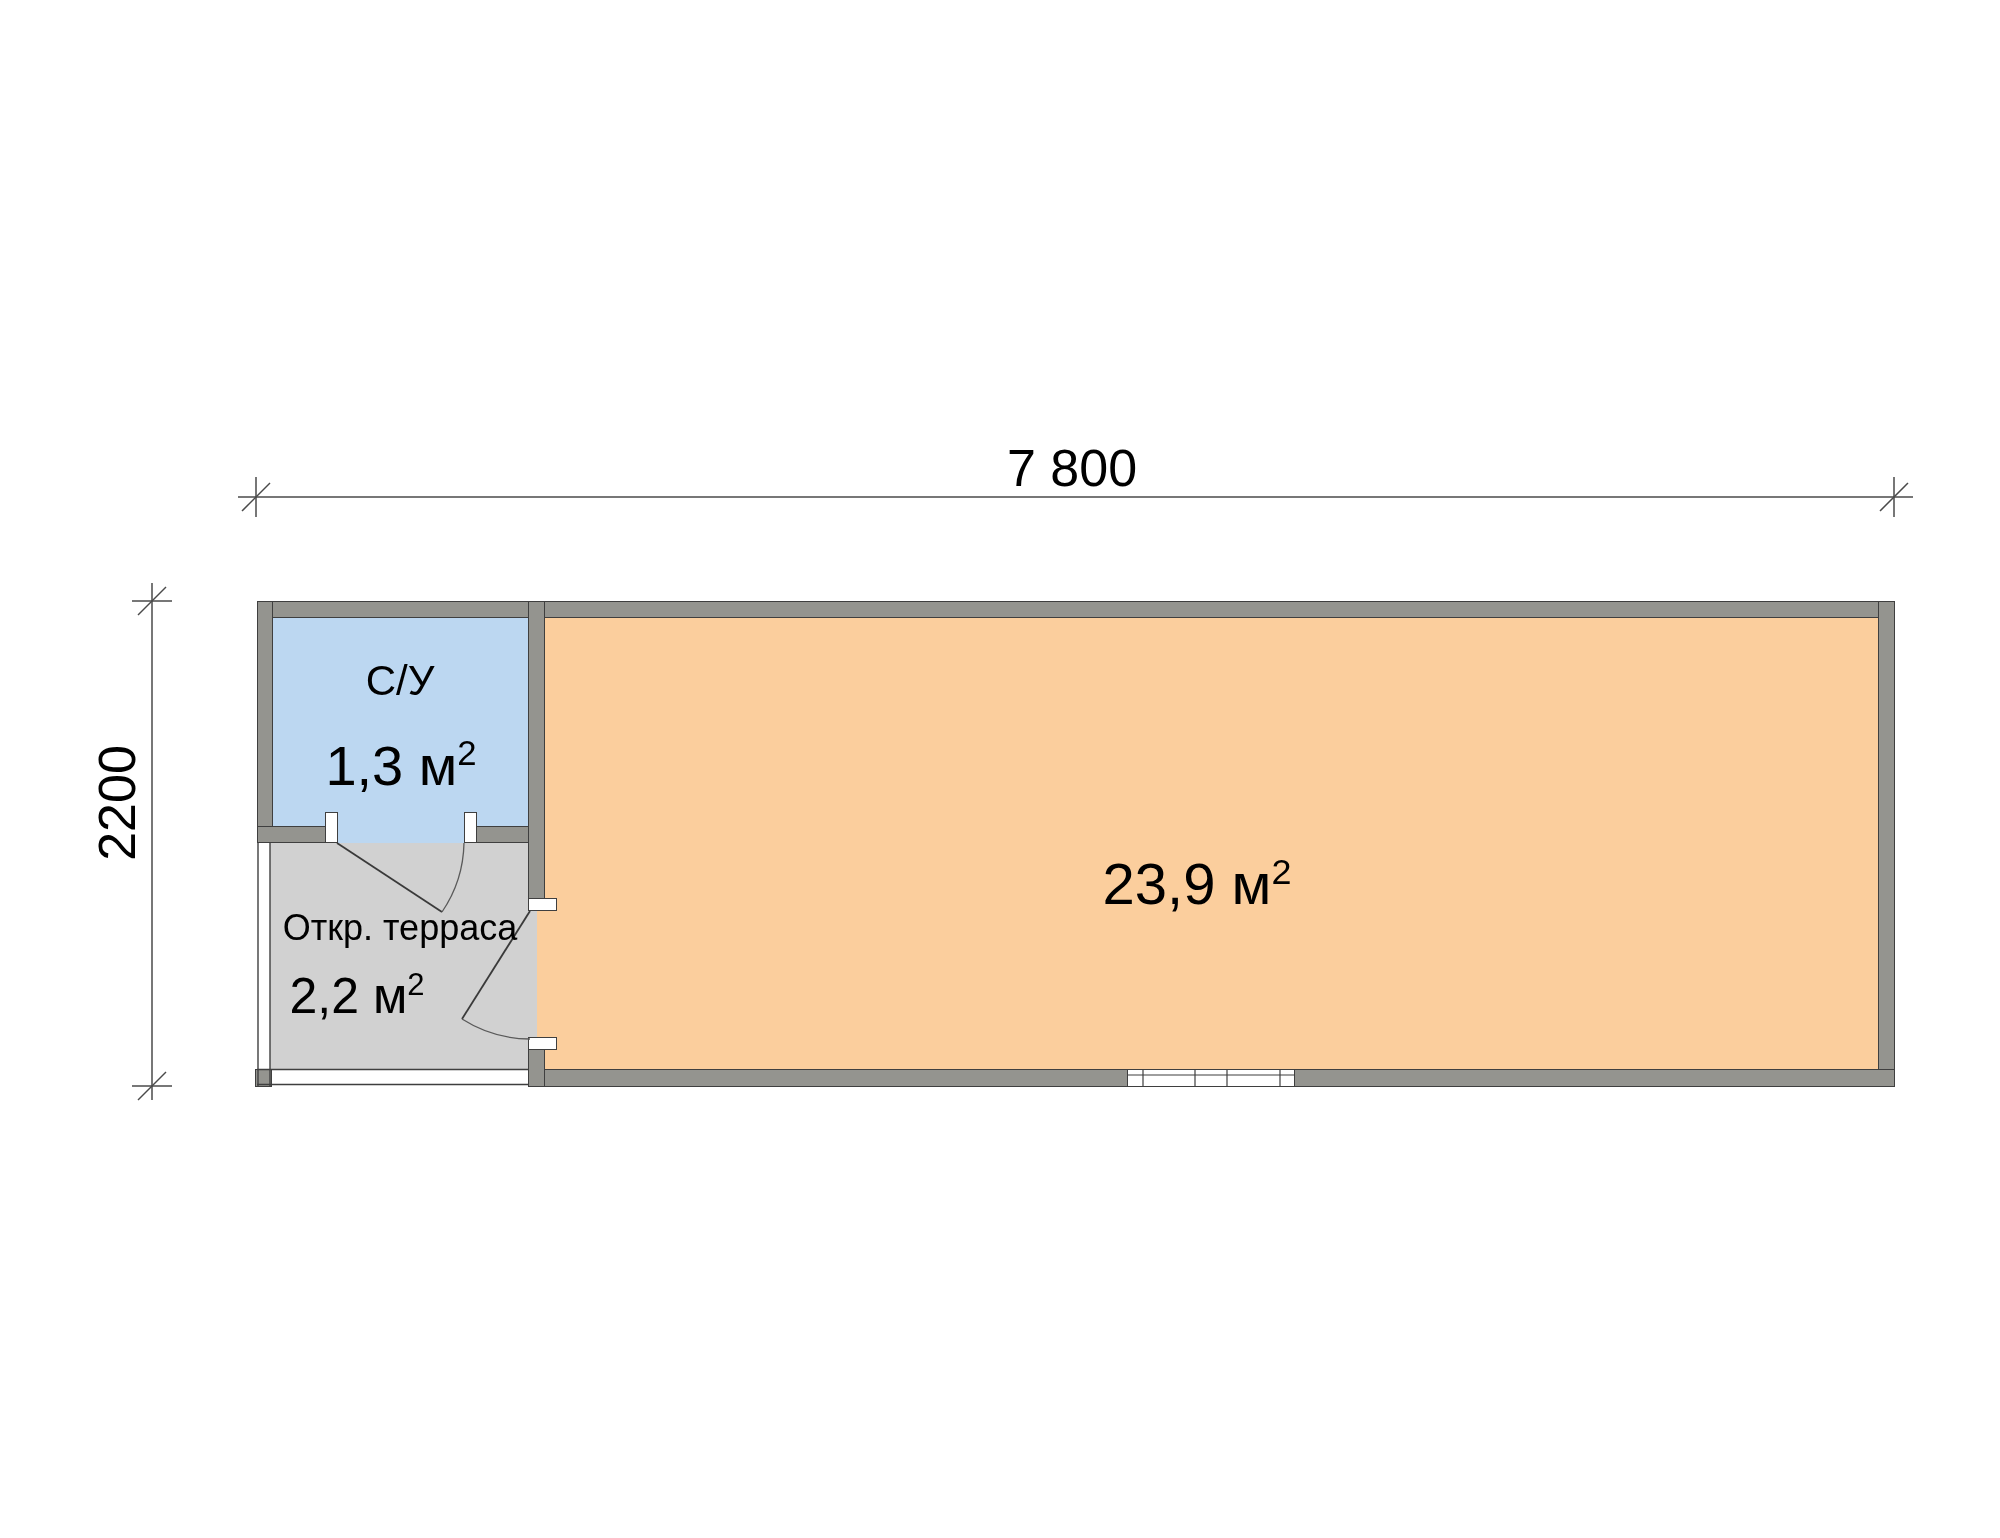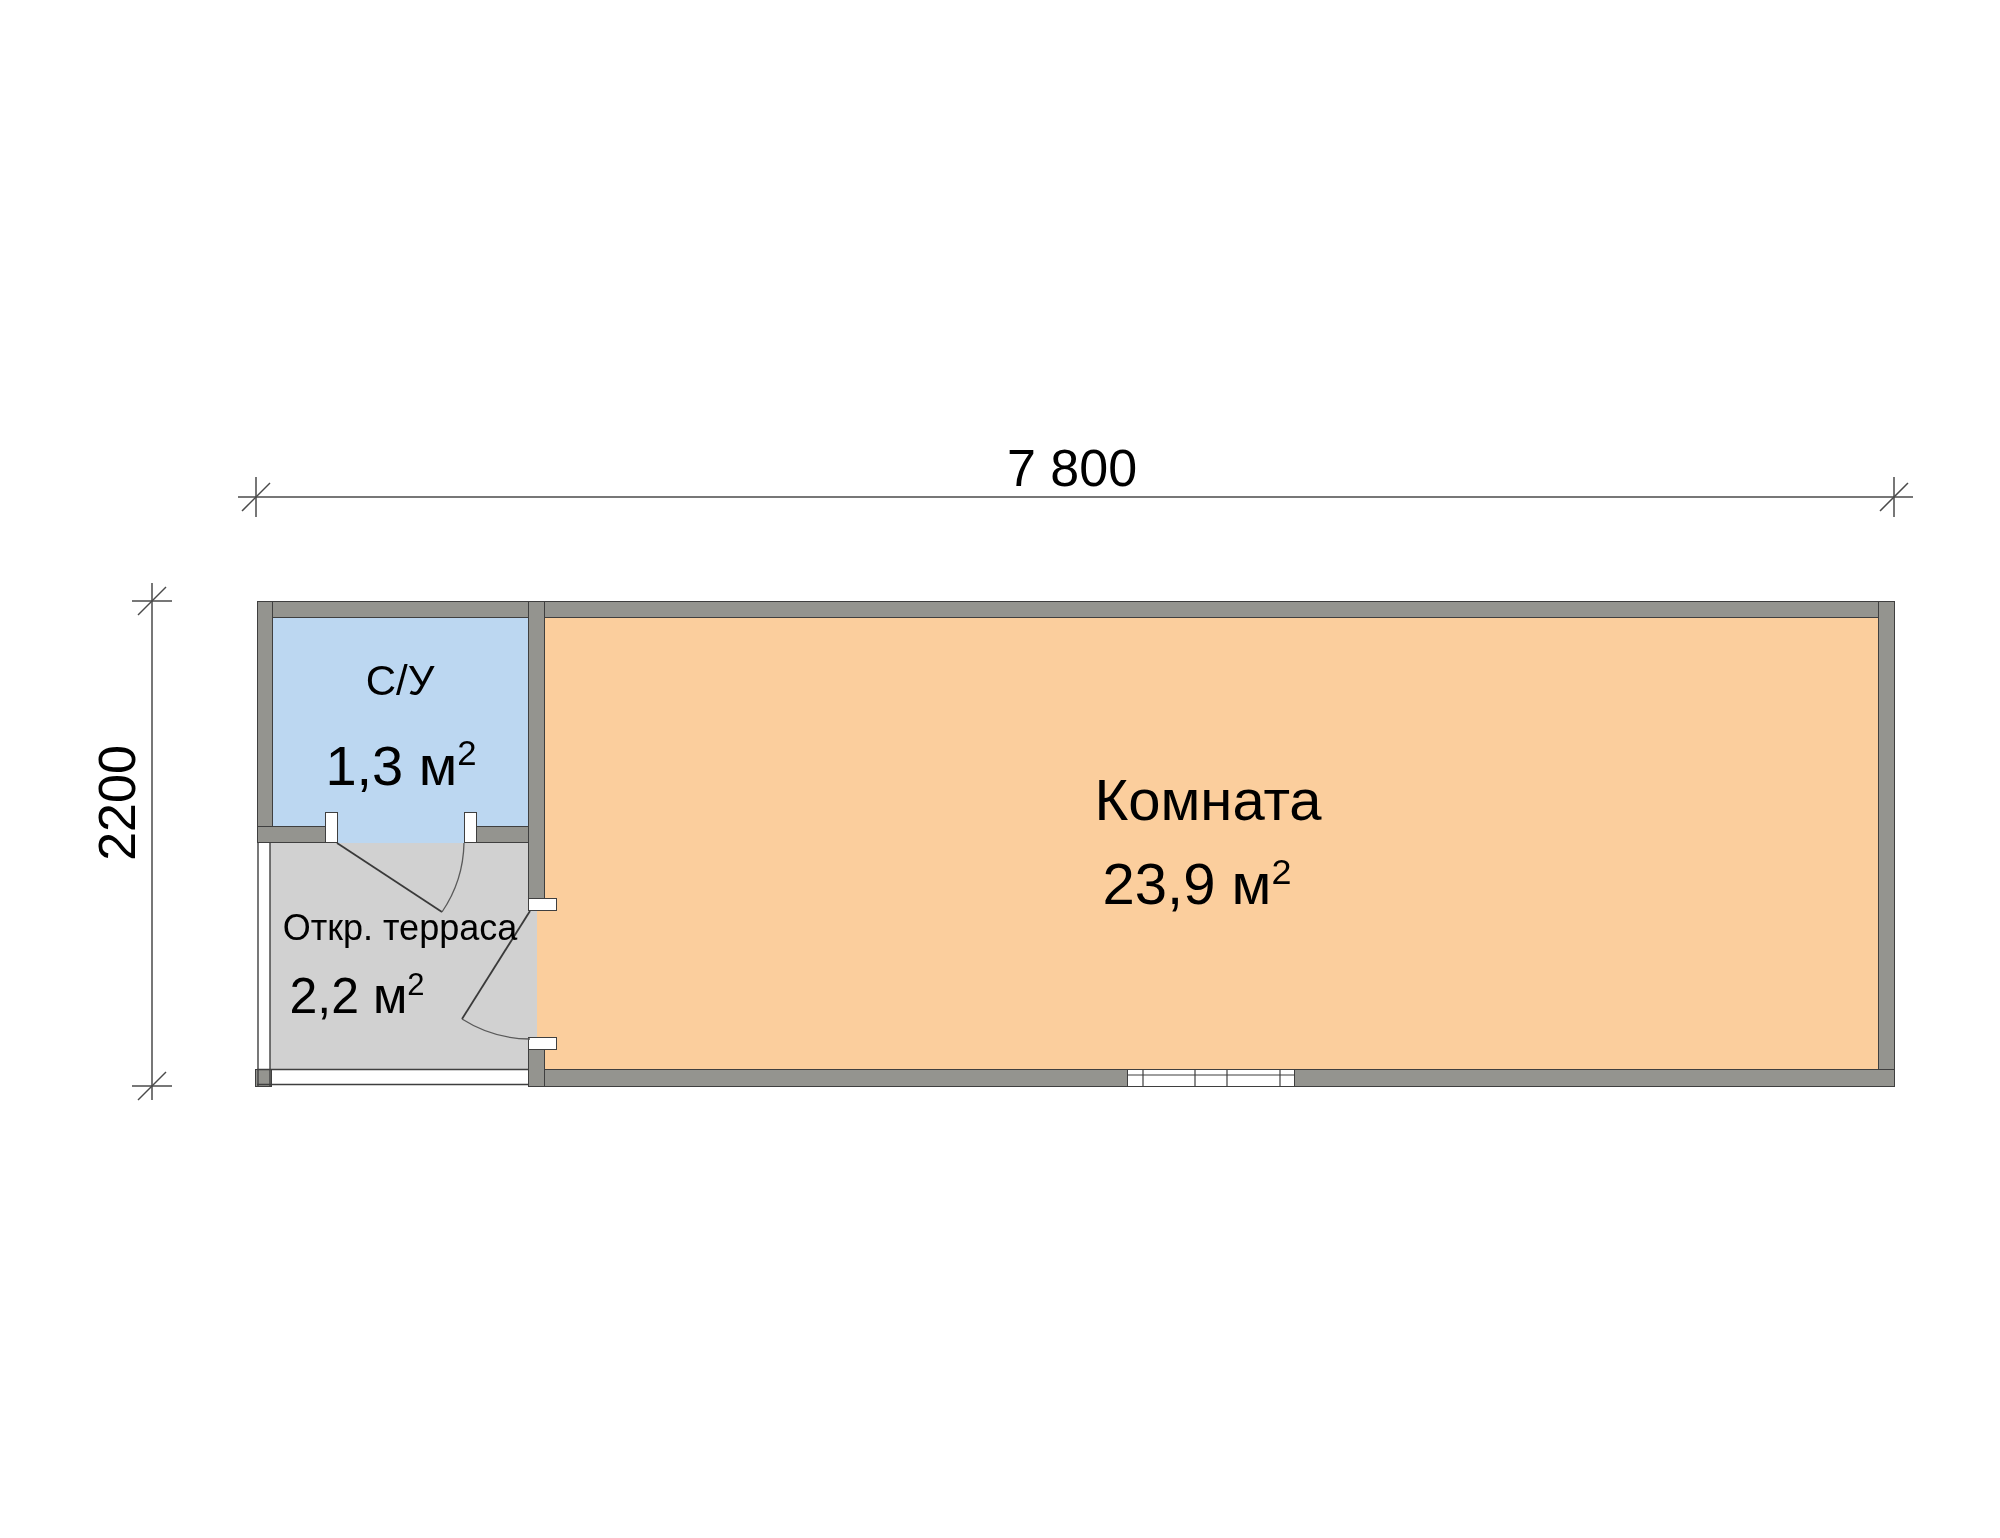--- a/index.html
+++ b/index.html
@@ -132,19 +132,18 @@
     </g>
   </svg>
 
   <div class="label lbl-dim" style="left:1072px;top:468px;">7 800</div>
 
   <div class="label lbl-dim lbl-dim-v" style="left:117px;top:803px;">2200</div>
 
   <div class="label lbl-su-name" style="left:400px;top:681px;">С/У</div>
   <div class="label lbl-su-area" style="left:401px;top:766px;"><span>1,3 м</span><sup>2</sup></div>
 
-  <div class="label lbl-room-name-big" style="left:1208px;top:800px;">Комната</div>
   <div class="label lbl-room-area-big" style="left:1197px;top:884px;"><span>23,9 м</span><sup>2</sup></div>
 
   <div class="label lbl-terrace-name" style="left:400px;top:928px;">Откр. терраса</div>
   <div class="label lbl-terrace-area" style="left:357px;top:996px;"><span>2,2 м</span><sup>2</sup></div>
 
 </div>
 
 </body></html>

